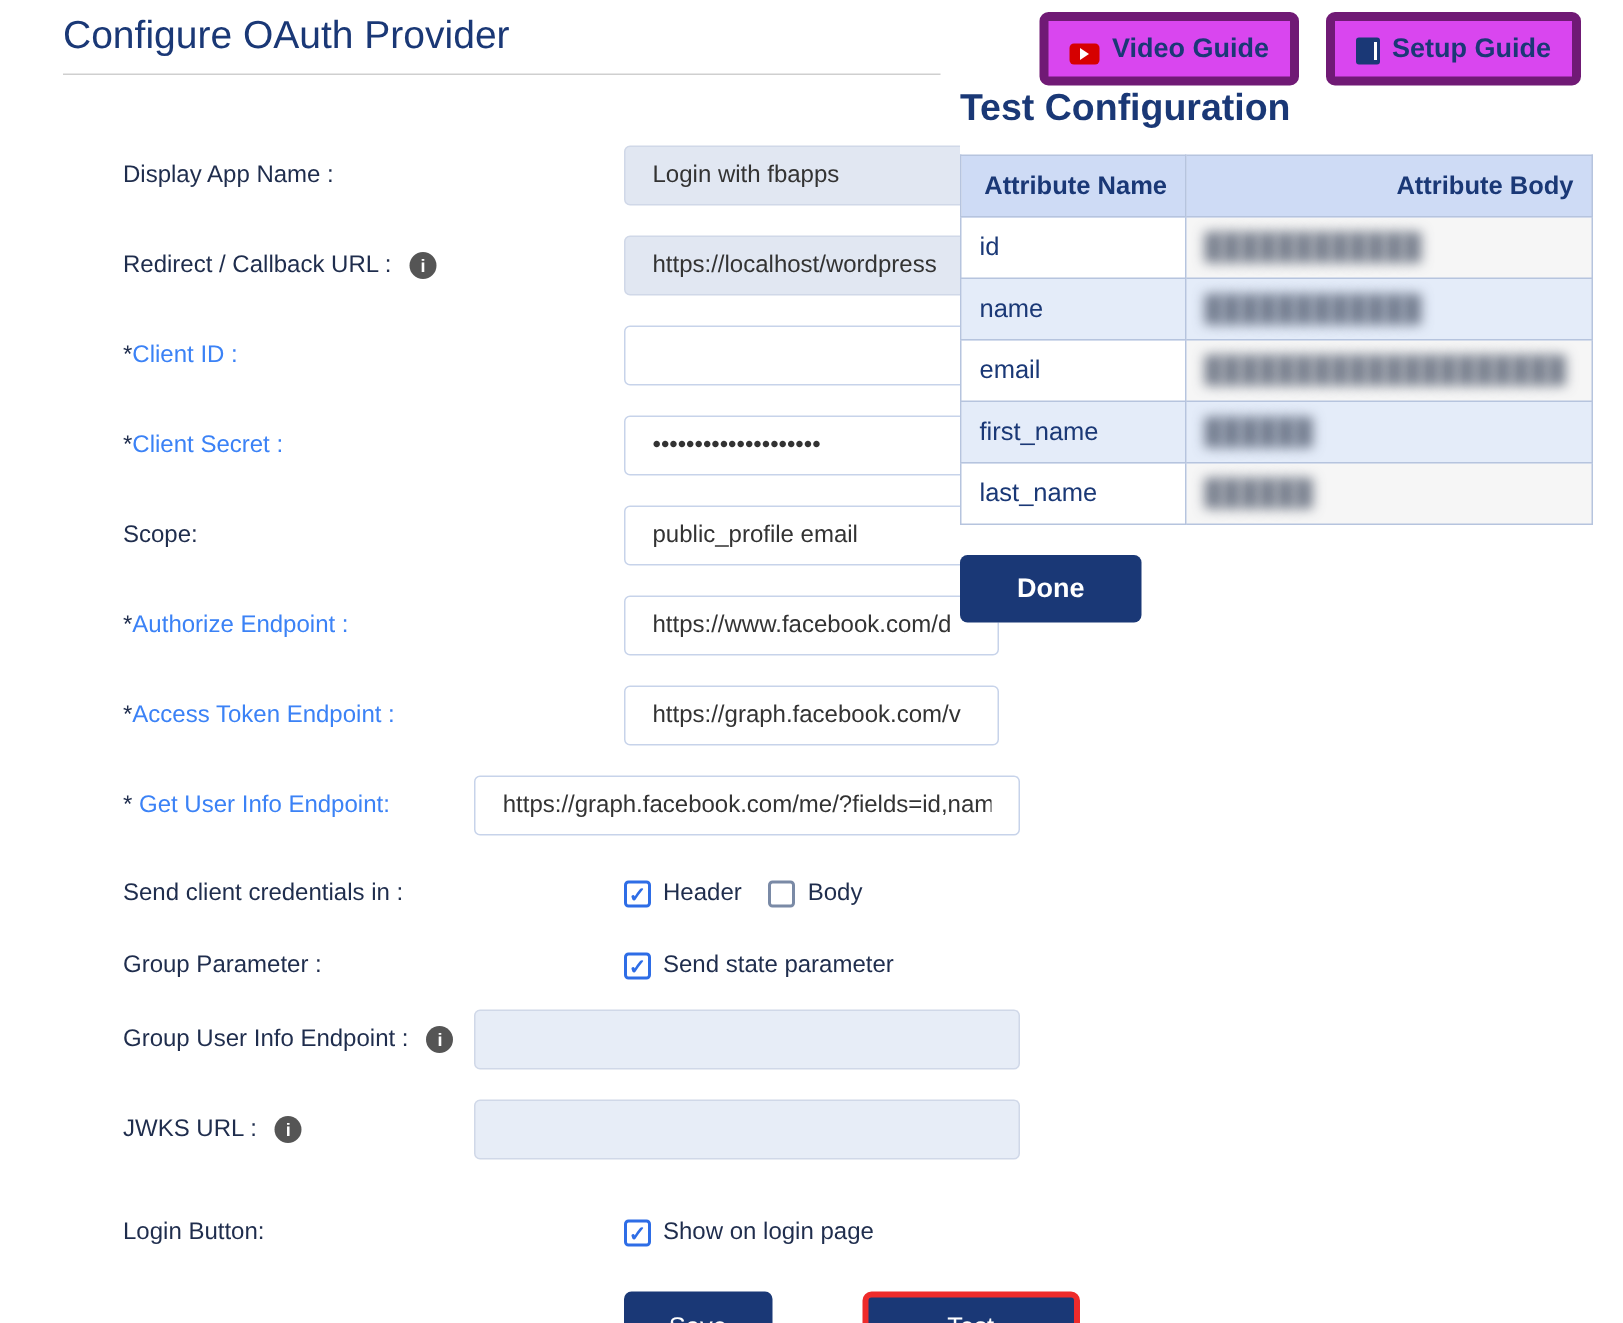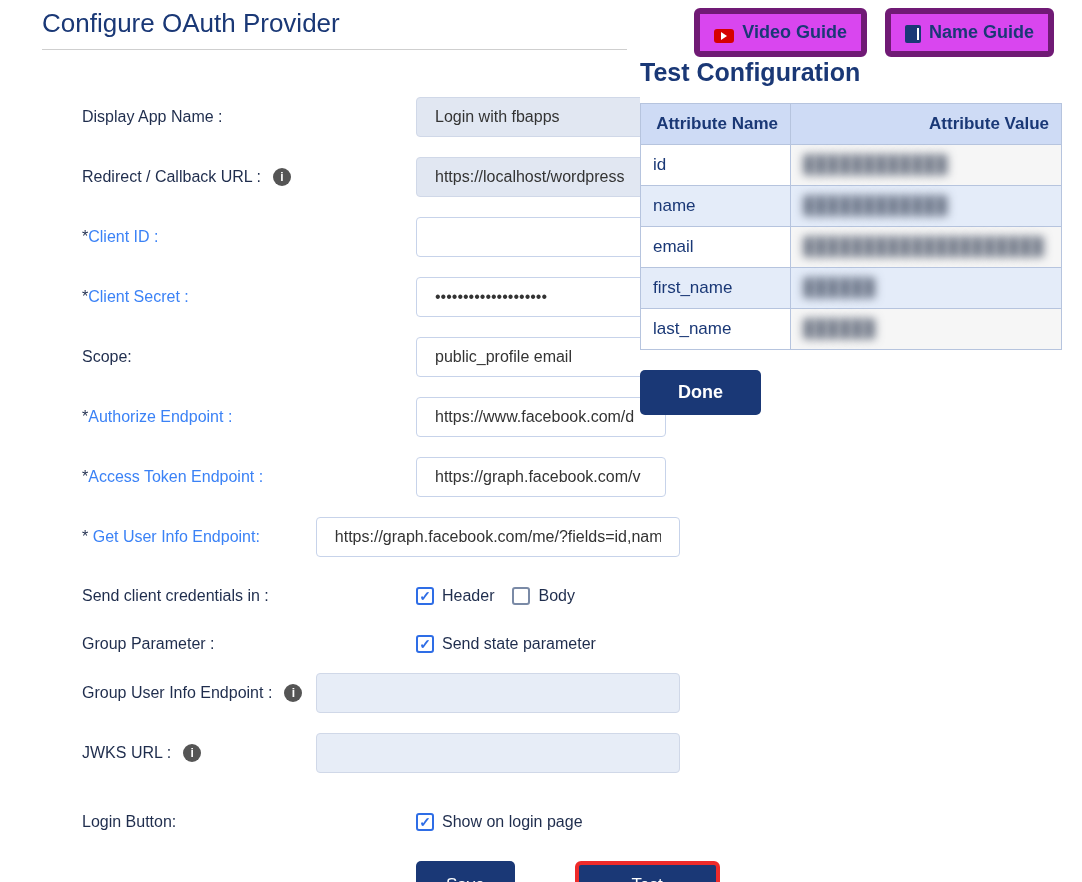--- a/index.html
+++ b/index.html
@@ -169,21 +169,21 @@
       <div class="heading">Configure OAuth Provider</div>
       <div class="heading-underline"></div>
     </div>
     <div class="top-buttons">
       <button class="btn-outline">
         <span class="icon-yt"></span>
         <span>Video Guide</span>
       </button>
       <button class="btn-outline">
         <span class="icon-book"></span>
-        <span>Name Guide</span>
+        <span>Setup Guide</span>
       </button>
     </div>
   </div>
 
   <div class="form-area">
 
     <div class="form-row">
       <div class="form-label">Display App Name :</div>
       <input class="input input-readonly" readonly="" value="Login with fbapps" style="">
     </div>
@@ -283,21 +283,21 @@
       <button class="btn-hl">Test Configuration</button>
     </div>
   </div>
 
   <div class="test-panel">
     <div class="test-title">Test Configuration</div>
     <table class="attr-table">
       <thead>
         <tr>
           <th>Attribute Name</th>
-          <th>Attribute Value</th>
+          <th>Attribute Body</th>
         </tr>
       </thead>
       <tbody id="attr-tbody">
           <tr>
             <td class="attr-name">id</td>
             <td class="val-cell"><span class="blur-val">████████████</span></td>
           </tr>
           <tr>
             <td class="attr-name">name</td>
             <td class="val-cell"><span class="blur-val">████████████</span></td>

